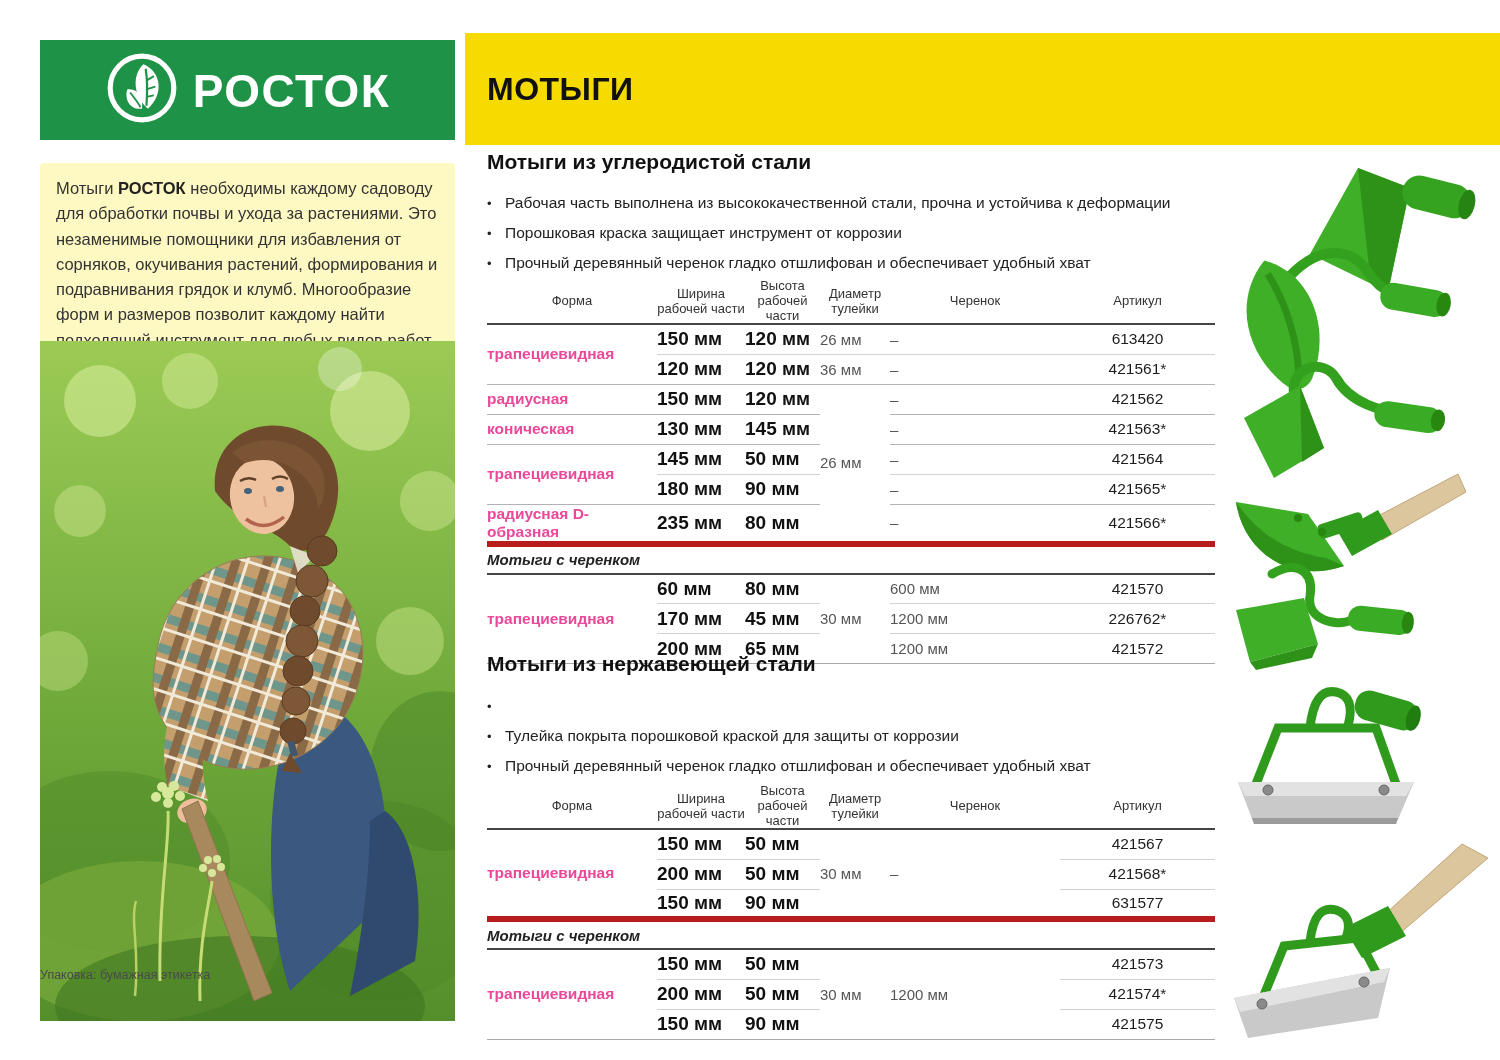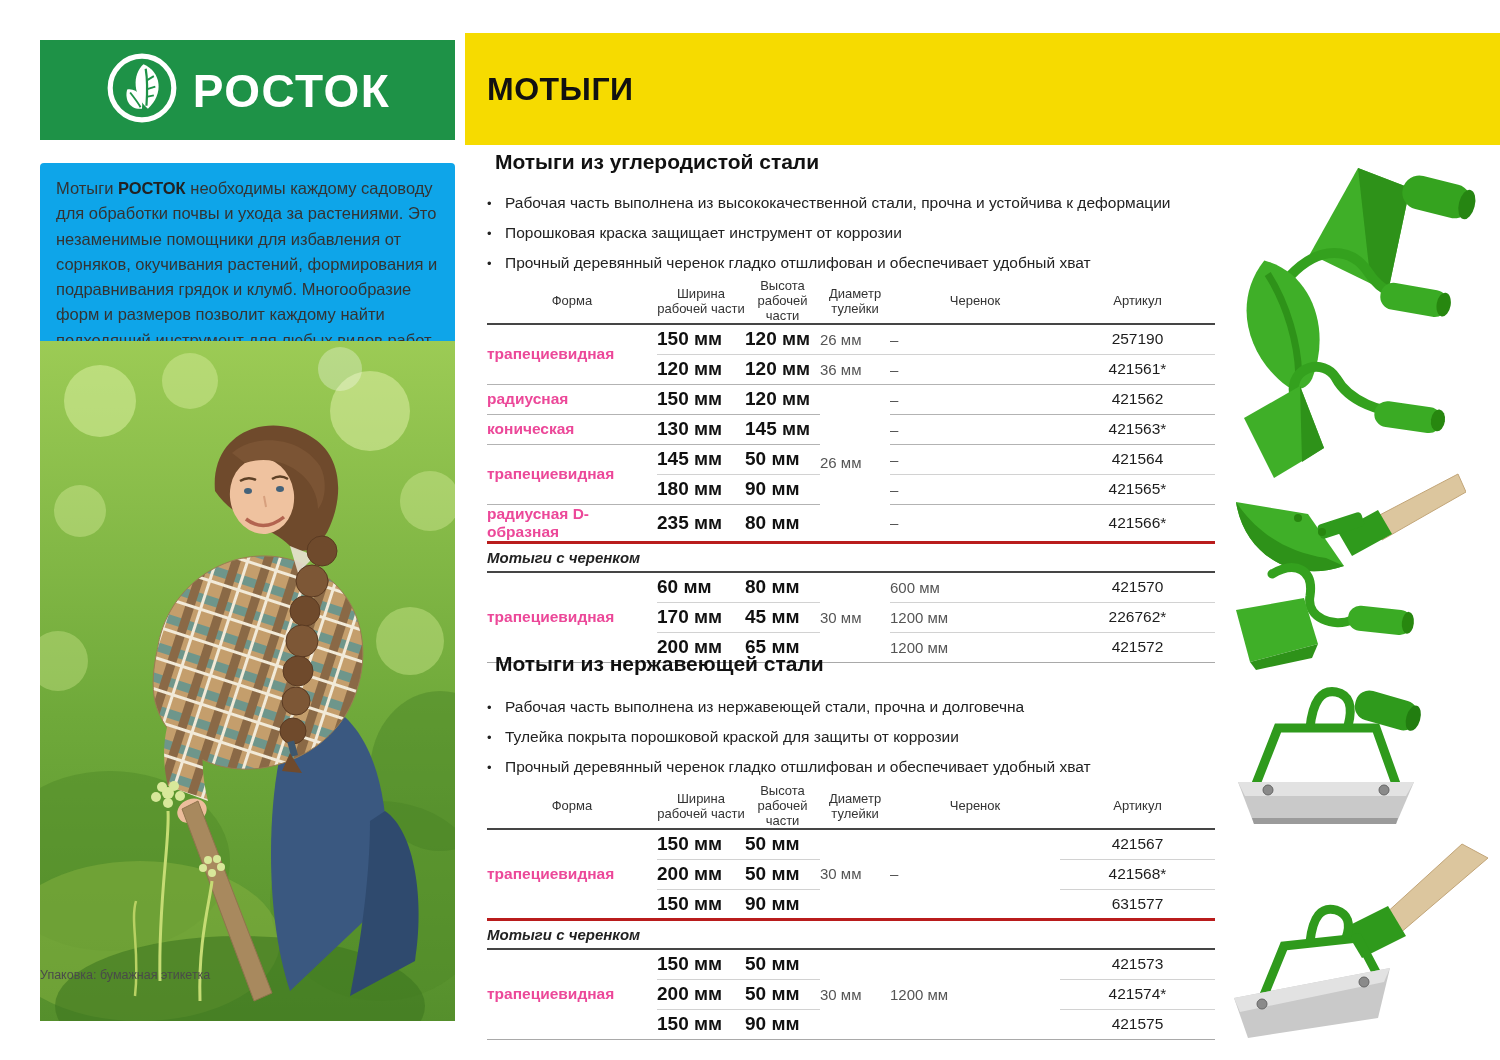--- a/index.html
+++ b/index.html
@@ -3,50 +3,50 @@
 <meta charset="utf-8">
 <style>
   html,body{margin:0;padding:0;width:1500px;height:1060px;background:#ffffff;overflow:hidden;}
   body{position:relative;font-family:"Liberation Sans","DejaVu Sans",sans-serif;color:#1c1c1c;}
   .abs{position:absolute;}
 
   
   .logo-box{left:40px;top:40px;width:415px;height:100px;background:#1E9247;
     display:flex;align-items:center;justify-content:center;gap:14px;}
   .logo-word{color:#fff;font-size:46px;font-weight:bold;letter-spacing:1.5px;line-height:1;padding-top:2px;}
-  .intro-box{left:40px;top:163px;width:415px;height:178px;background:#0ea5e9;border-radius:4px 4px 0 0;
+  .intro-box{left:40px;top:163px;width:415px;height:178px;background:#fef9c3;border-radius:4px 4px 0 0;
     box-sizing:border-box;padding:13px 16px;font-size:16.5px;line-height:25.3px;color:#333;}
   .intro-box b{color:#222;}
   .photo-wrap{left:40px;top:341px;width:415px;height:680px;overflow:hidden;}
   .pack-note{left:40px;top:968px;font-size:12.5px;color:#4a4a4a;}
 
   
   .yellow-bar{left:465px;top:33px;width:1035px;height:112px;background:#F6DB00;
     display:flex;align-items:center;}
   .page-title{margin:0 0 0 22px;font-size:32px;font-weight:bold;color:#111;letter-spacing:0.5px;}
 
-  .sec-title{left:487px;width:728px;font-size:21px;font-weight:bold;color:#111;margin-left:8px;}
+  .sec-title{left:487px;width:728px;font-size:21px;font-weight:bold;color:#111;}
   .bullets{left:487px;width:740px;list-style:none;margin:0;padding:0;}
   .bullets li{display:flex;align-items:baseline;line-height:29px;font-size:15.5px;color:#222;}
   .bullets .dot{width:18px;flex:none;font-size:13px;color:#222;}
 
   table.spec{border-collapse:collapse;table-layout:fixed;width:728px;border-bottom:1px solid #a9a9a9;}
   table.spec thead tr{height:38px;}
   table.spec tbody tr{height:30px;}
   table.spec th{font-weight:normal;font-size:13px;color:#333;text-align:center;vertical-align:middle;
     white-space:pre-line;line-height:15px;border-bottom:2px solid #454545;padding:0;}
   table.spec td{padding:0;vertical-align:middle;}
   td.fcell{text-align:left;font-weight:bold;font-size:15.5px;color:#ec4899;padding-left:2px;}
   td.v{font-weight:bold;font-size:19px;color:#111;}
   td.m{text-align:left;font-size:15px;color:#555;}
   td.sku{text-align:center;font-size:15.5px;color:#1d1d1d;}
   td.lb{border-bottom:1px solid #d2d2d2;}
   td.gb{border-bottom:1px solid #b3b3b3;}
   td.subh{font-style:italic;font-weight:600;font-size:15px;color:#222;padding-left:2px;
-    border-top:3px solid #b91c1c;border-bottom:2px solid #454545;}
+    border-top:6px solid #b91c1c;border-bottom:2px solid #454545;}
 
   .product{position:absolute;}
 </style>
 </head>
 <body>
 
 <div class="abs logo-box">
   <span>
     <svg width="74" height="74" viewBox="0 0 100 100">
       <circle cx="50" cy="50" r="43" fill="none" stroke="#ffffff" stroke-width="7"></circle>
@@ -194,21 +194,21 @@
       <th>Артикул</th>
     </tr>
   </thead>
   <tbody>
     <tr>
       <td class="fcell gb" rowspan="2">трапециевидная</td>
       <td class="v lb">150 мм</td>
       <td class="v lb">120 мм</td>
       <td class="m lb">26 мм</td>
       <td class="m lb">–</td>
-      <td class="sku lb">257190</td>
+      <td class="sku lb">613420</td>
     </tr>
     <tr>
       <td class="v gb">120 мм</td>
       <td class="v gb">120 мм</td>
       <td class="m gb">36 мм</td>
       <td class="m gb">–</td>
       <td class="sku gb">421561*</td>
     </tr>
     <tr>
       <td class="fcell gb">радиусная</td>
@@ -268,21 +268,20 @@
       <td class="m">1200 мм</td>
       <td class="sku">421572</td>
     </tr>
   </tbody>
 </table>
 
 <div class="abs sec-title" style="top:652px;">Мотыги из нержавеющей стали</div>
 <ul class="abs bullets" style="top:692px;">
   <li>
       <span class="dot">•</span>
-      <span>Рабочая часть выполнена из нержавеющей стали, прочна и долговечна</span>
     </li>
   <li>
       <span class="dot">•</span>
       <span>Тулейка покрыта порошковой краской для защиты от коррозии</span>
     </li>
   <li>
       <span class="dot">•</span>
       <span>Прочный деревянный черенок гладко отшлифован и обеспечивает удобный хват</span>
     </li>
 </ul>

